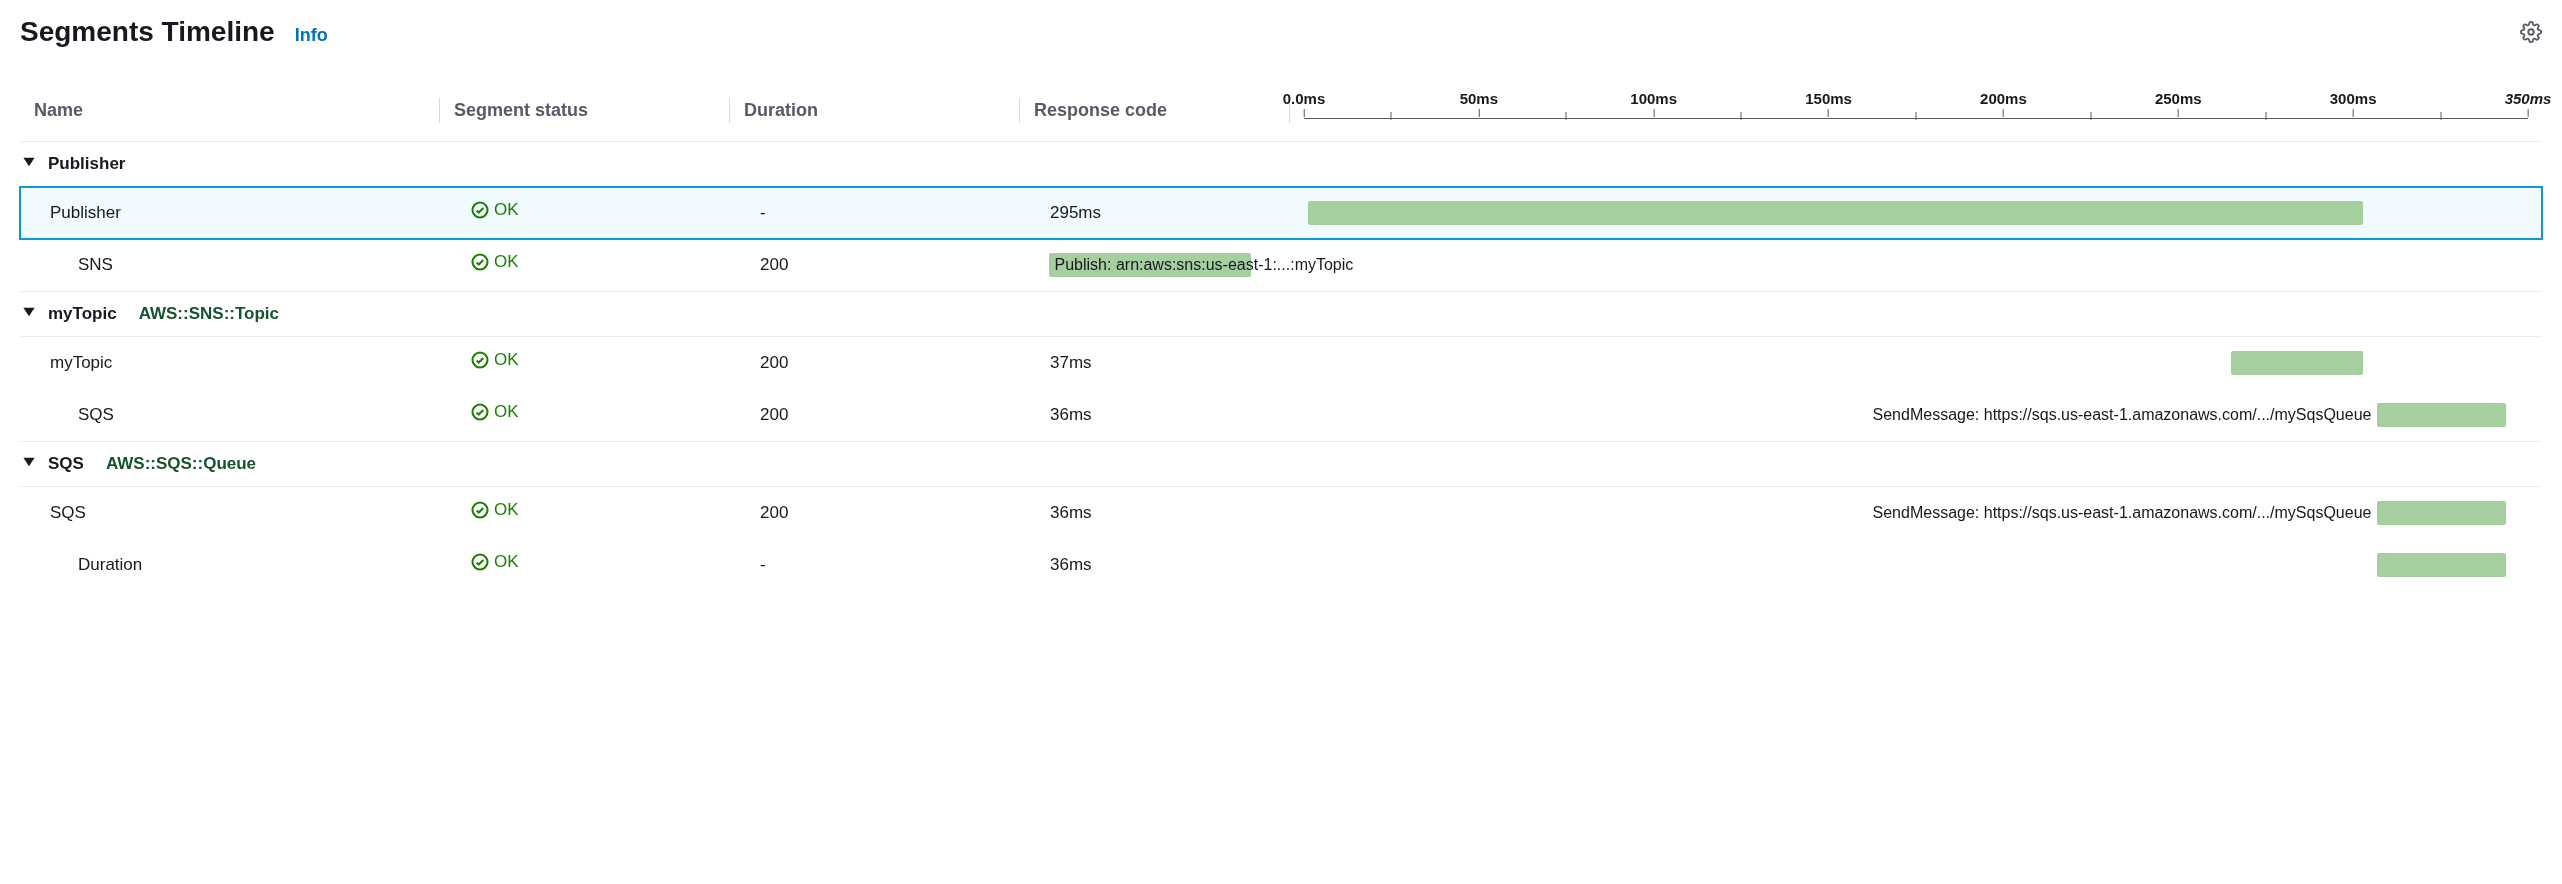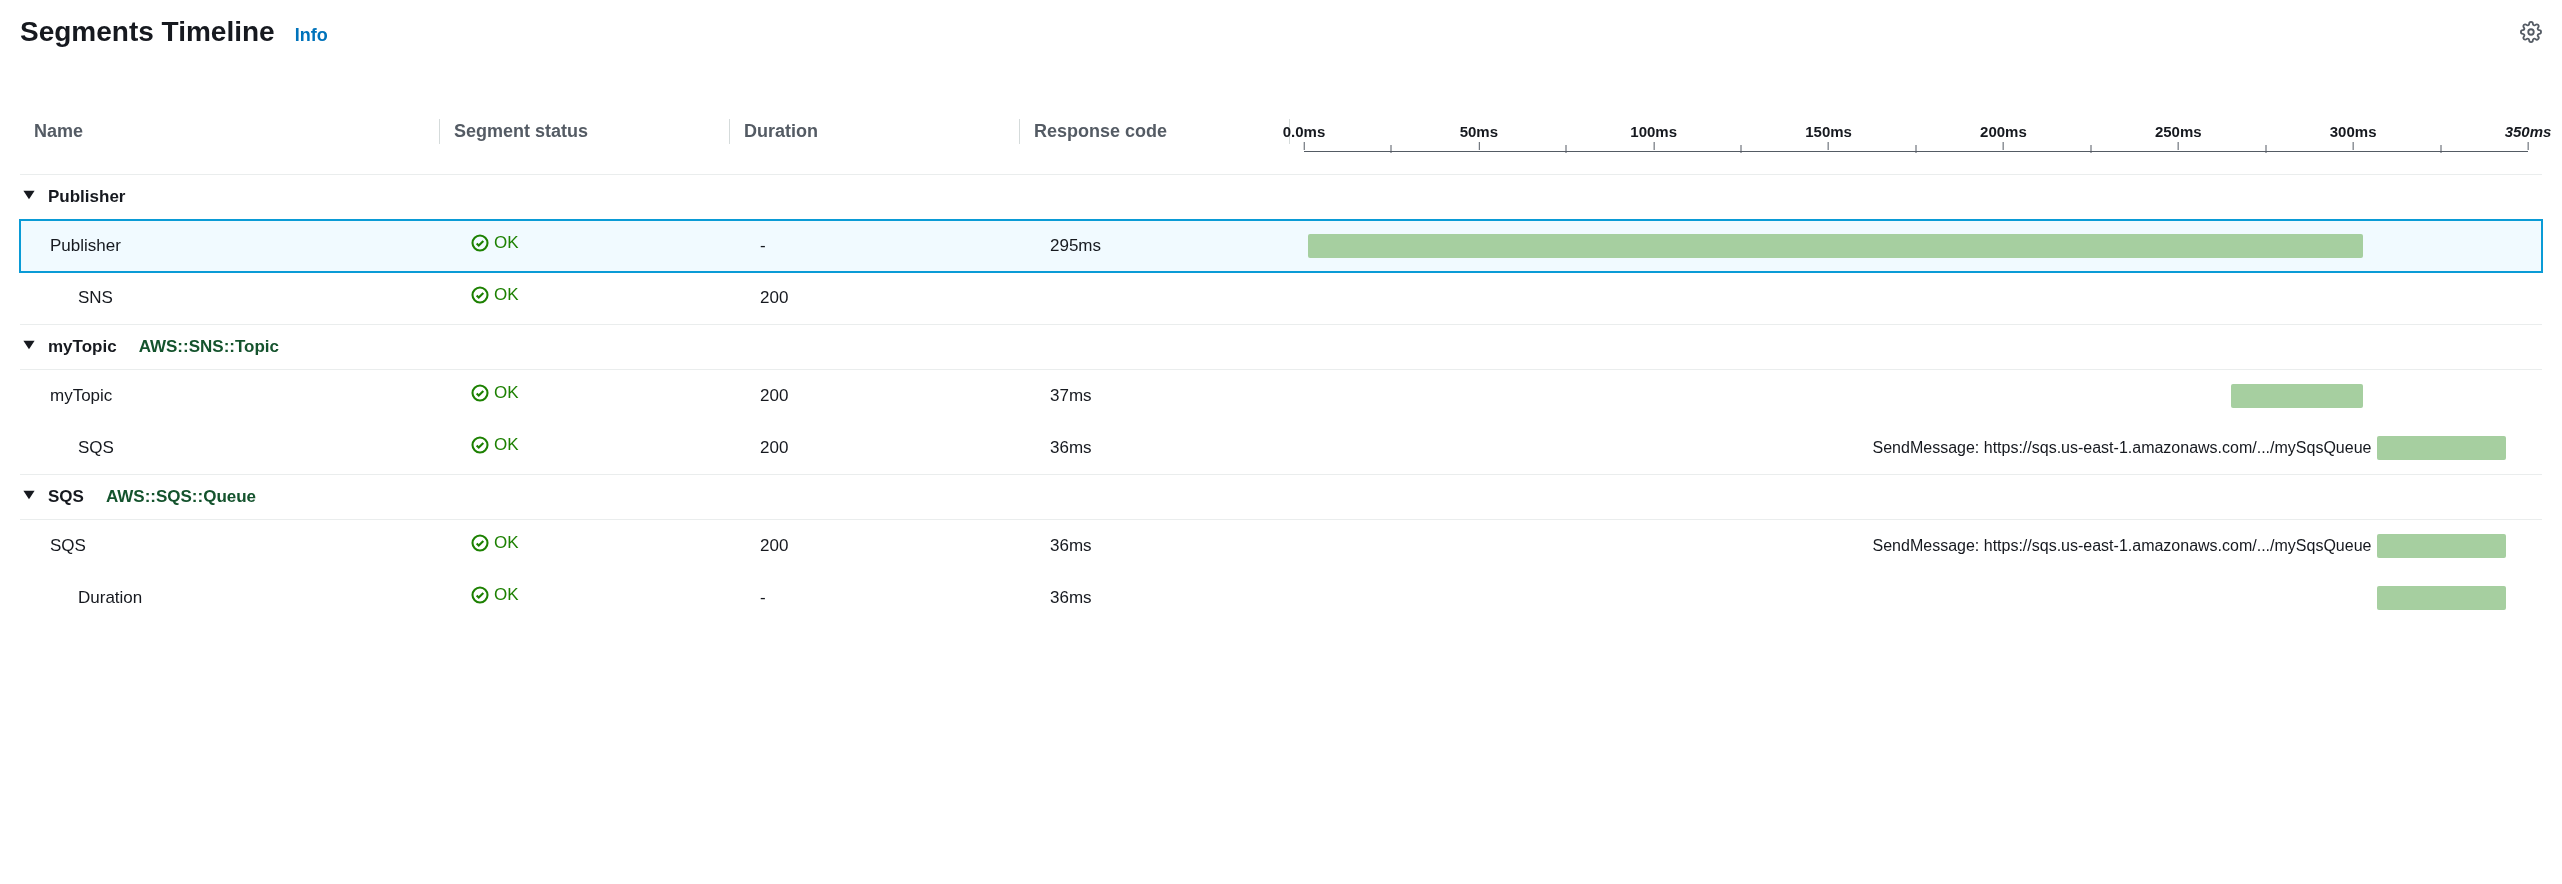--- a/index.html
+++ b/index.html
@@ -8,21 +8,21 @@
     background: #ffffff;
     color: #16191f;
     font-size: 14px;
     padding: 16px 20px;
     width: 2562px;
   }
   .header {
     display: flex;
     align-items: center;
     justify-content: space-between;
-    margin-bottom: 42px;
+    margin-bottom: 32px;
   }
   .header-left { display: flex; align-items: baseline; gap: 20px; }
   .title { font-size: 28px; font-weight: 700; color: #16191f; }
   .info-link { color: #0073bb; font-size: 18px; font-weight: 600; cursor: pointer; }
   .gear-icon { width: 22px; height: 22px; cursor: pointer; color: #545b64; }
 
   .table-wrap { width: 100%; }
   .col-row {
     display: grid;
     grid-template-columns: 420px 290px 290px 270px 1fr;
@@ -62,21 +62,21 @@
   .data-row.selected {
     background: #f1faff;
     outline: 2px solid #0a9bd6;
     outline-offset: -1px;
   }
 
   .status { display: inline-flex; align-items: center; gap: 4px; color: #1d8102; font-weight: 400; }
   .status svg { width: 20px; height: 20px; }
 
   
-  .axis { position: relative; height: 40px; margin-top: 23px; }
+  .axis { position: relative; height: 40px; }
   .axis-line { position: absolute; left:0; right:0; top: 28px; height:1px; background:#545b64; }
   .tick { position: absolute; top: 0; font-size: 15px; color:#16191f; transform: translateX(-50%); text-align:center; }
   .tick .mark { width:1px; height:8px; background:#545b64; margin: 2px auto 0; }
   .tick.minor { top: 20px; }
   .tick.minor .mark { height:8px; }
 
   .bar-cell { position: relative; height: 28px; }
   .bar {
     position: absolute;
     top: 2px; bottom: 2px;
@@ -179,20 +179,25 @@
       <div class="col-row data-row indent">
         <div class="cell">SNS</div>
         <div class="cell"><span class="status">
             <svg viewBox="0 0 24 24" fill="none" stroke="#1d8102" stroke-width="2.5">
               <circle cx="12" cy="12" r="9"></circle>
               <path d="M8 12.5l2.5 2.5L16 9.5"></path>
             </svg>
             <span>OK</span>
           </span></div>
         <div class="cell">200</div>
+        <div class="cell bar-cell">
+          <div class="bar" style="left: 10.5714%; width: 75.1429%;">
+            <span class="bar-label inside">Publish: arn:aws:sns:us-east-1:...:myTopic</span>
+          </div>
+        </div>
       </div>
       <div class="group-row">
         <span class="caret"><svg class="caret-svg" viewBox="0 0 10 10">
             <path d="M1 2 L9 2 L5 8 Z" fill="#16191f"></path>
           </svg></span>
         <span>myTopic</span>
         <span class="group-type">AWS::SNS::Topic</span>
       </div>
       <div class="col-row data-row">
         <div class="cell">myTopic</div>

